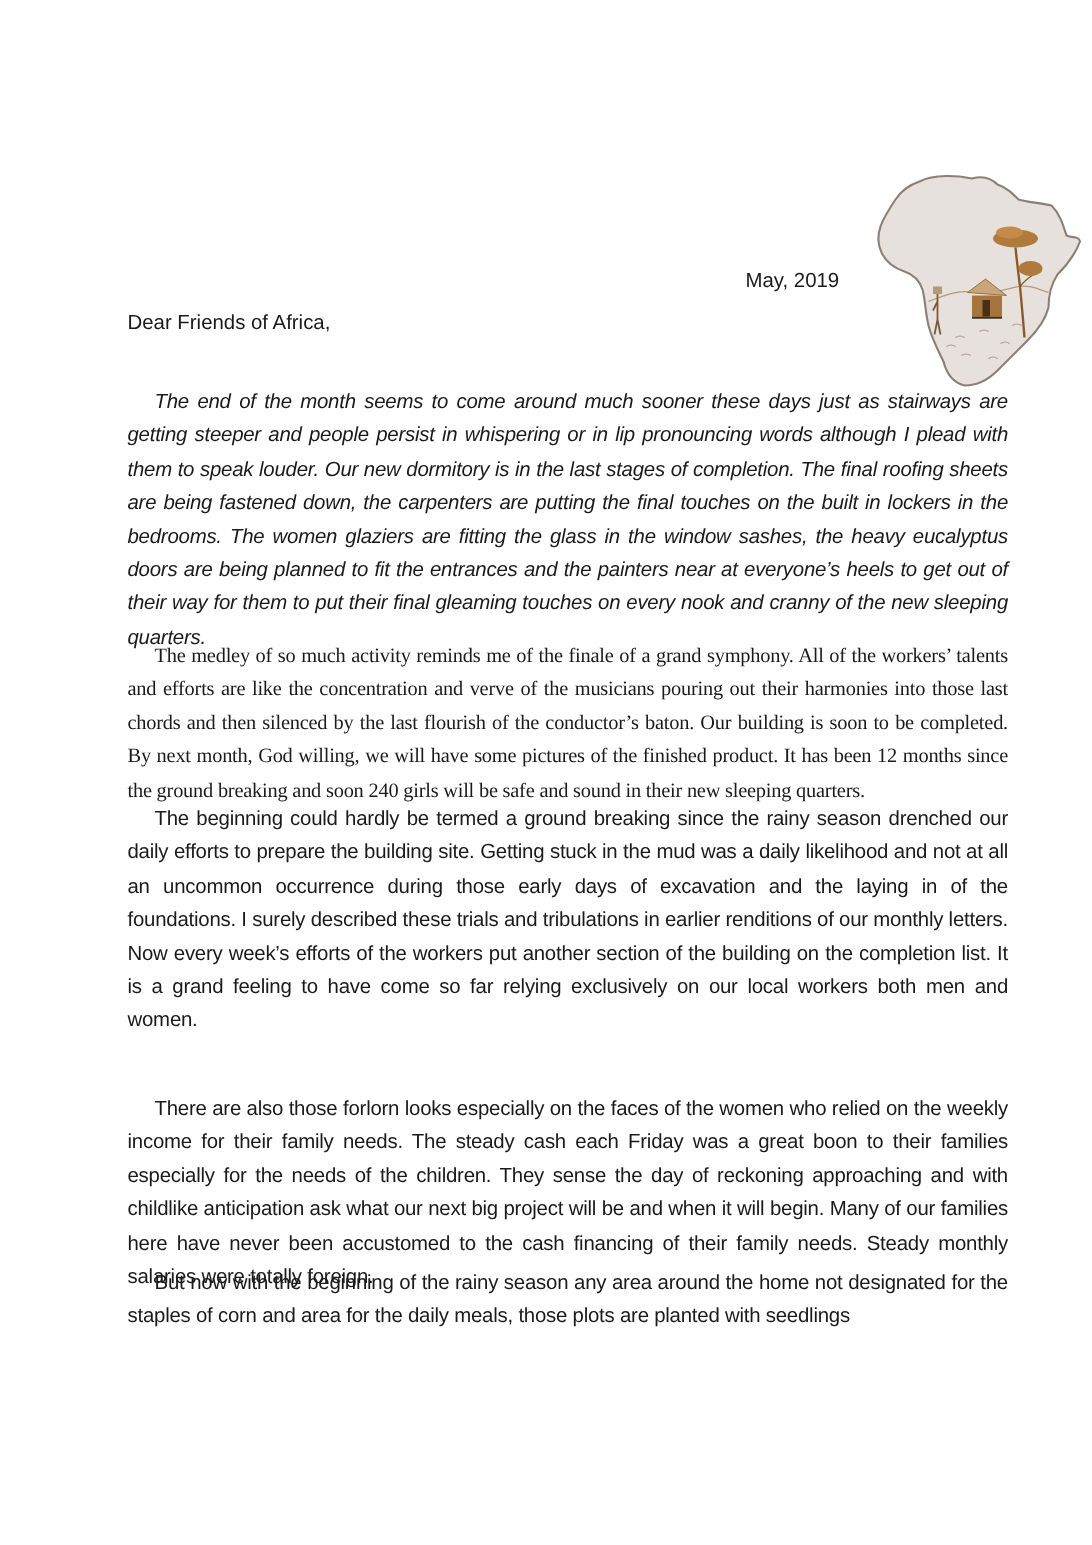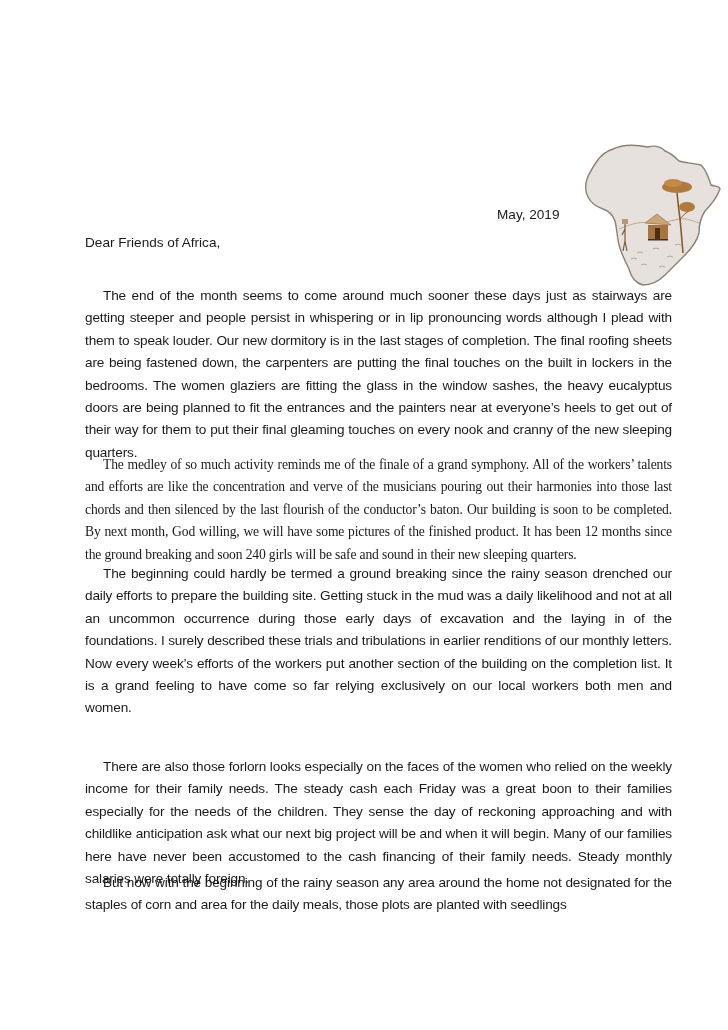--- a/index.html
+++ b/index.html
@@ -13,21 +13,20 @@
     position: relative;
     overflow: hidden;
     font-family: "Liberation Sans", "DejaVu Sans", sans-serif;
     color: #1a1a1a;
   }
   .page {
     position: absolute;
     left: 0; top: 0;
     width: 728px; height: 896px;
     background: #ffffff;
-    margin-top: 28px;
   }
   .logo {
     position: absolute;
     left: 583px;
     top: 113px;
     width: 138px;
     height: 147px;
   }
   .date {
     position: absolute;
@@ -49,21 +48,21 @@
     position: absolute;
     left: 85px;
     width: 587px;
     font-size: 13.6px;
     line-height: 22.4px;
     text-align: justify;
     text-indent: 18px;
     margin: 0;
     letter-spacing: -0.15px;
   }
-  .p1 { top: 257px; }
+  .p1 { top: 257px; font-style: italic; }
   .p2 { top: 426px; font-family: Liberation Serif, serif; }
   .p3 { top: 535px; }
   .p4 { top: 728px; }
   .p5 { top: 844px; }
 </style>
 </head>
 <body>
 
 <div class="page">
 

